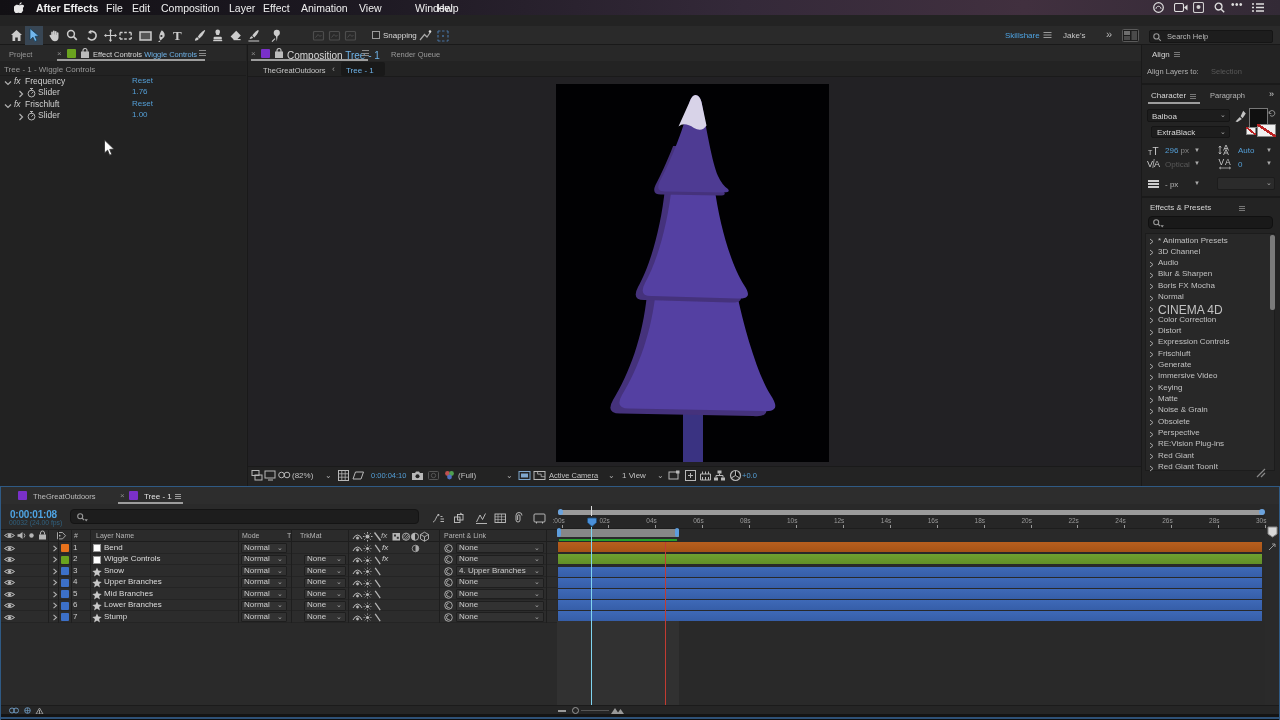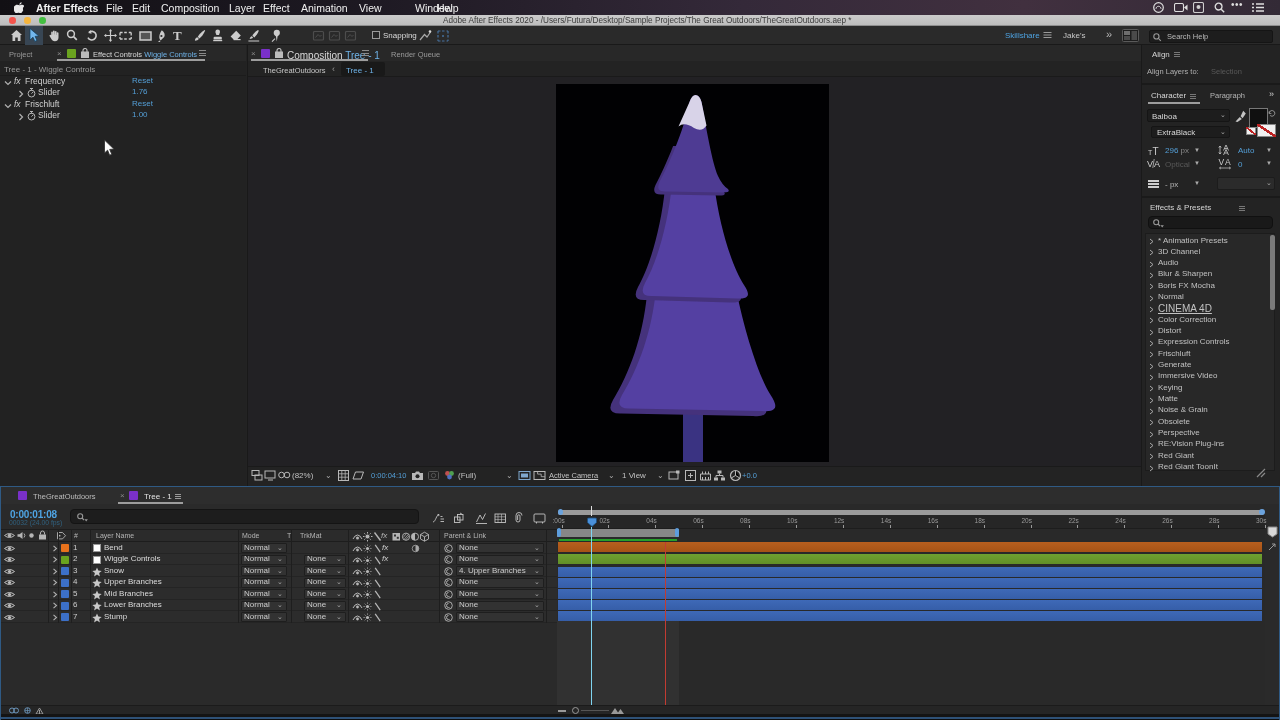--- a/index.html
+++ b/index.html
@@ -46,27 +46,20 @@
   <svg class="abs" style="left:1214px;top:2px" width="11" height="11" viewBox="0 0 11 11">
     <circle cx="4.6" cy="4.6" r="3.4" fill="none" stroke="#dedede" stroke-width="1.3"></circle>
     <path d="M7.2 7.2 10.2 10.2" stroke="#dedede" stroke-width="1.4"></path>
   </svg>
   <div class="abs txt" style="left:1231px;top:-1px;font-size:10px;color:#dedede;letter-spacing:0.5px;">•••</div>
   <svg class="abs" style="left:1252px;top:3px" width="12" height="9" viewBox="0 0 12 9">
     <path d="M0 1h2M0 4.5h2M0 8h2M4 1h8M4 4.5h8M4 8h8" stroke="#dedede" stroke-width="1.3"></path>
   </svg>
 </div>
 
-<div class="abs" style="left:0;top:15px;width:1280px;height:11px;
-  background:linear-gradient(#cbcbcb,#bdbdbd);border-bottom:1px solid #8e8e8e;">
-  <div class="abs" style="left:9px;top:2px;width:6.5px;height:6.5px;border-radius:50%;background:#f4544c;"></div>
-  <div class="abs" style="left:24px;top:2px;width:6.5px;height:6.5px;border-radius:50%;background:#f5b53d;"></div>
-  <div class="abs" style="left:39px;top:2px;width:6.5px;height:6.5px;border-radius:50%;background:#43bf41;"></div>
-  <div class="abs txt" style="left:443px;top:1px;font-size:8.2px;color:#3a3a3a;">Adobe After Effects 2020 - /Users/Futura/Desktop/Sample Projects/The Great Outdoors/TheGreatOutdoors.aep *</div>
-</div>
 
 <div class="abs" style="left:0;top:26px;width:1280px;height:19px;background:#2a2a2a;border-bottom:1px solid #191919;">
   <svg class="abs" style="left:10px;top:3px" width="13" height="13" viewBox="0 0 13 13">
         <path d="M6.5 1 L12 6 H10.5 V12 H7.8 V8.5 H5.2 V12 H2.5 V6 H1 Z" fill="#cccccc"></path>
       </svg>
   <div class="abs" style="left:25px;top:0px;width:18px;height:19px;background:#384654;"></div>
   <svg class="abs" style="left:28px;top:2px" width="12" height="14" viewBox="0 0 12 14">
         <path d="M2 0.5 L2 12 L5 9.2 L6.8 13.4 L9 12.4 L7.1 8.4 L10.8 8 Z" fill="#72b6ec" stroke="#0e3956" stroke-width="0.7"></path>
       </svg>
   <svg class="abs" style="left:48px;top:3px" width="13" height="13" viewBox="0 0 13 13">
@@ -420,21 +413,21 @@
         <path d="M1 1 4 3.5 1 6" stroke="#aaa" fill="none"></path>
       </svg>
   <div class="abs txt" style="left:16px;top:235.82000000000005px;font-size:8px;color:#c2c2c2;">Boris FX Mocha</div>
   <svg class="abs" style="left:7px;top:249.65000000000006px" width="5" height="7" viewBox="0 0 5 7">
         <path d="M1 1 4 3.5 1 6" stroke="#aaa" fill="none"></path>
       </svg>
   <div class="abs txt" style="left:16px;top:247.15000000000006px;font-size:8px;color:#c2c2c2;">Normal</div>
   <svg class="abs" style="left:7px;top:260.9800000000001px" width="5" height="7" viewBox="0 0 5 7">
         <path d="M1 1 4 3.5 1 6" stroke="#aaa" fill="none"></path>
       </svg>
-  <div class="abs txt" style="left:16px;top:258.4800000000001px;font-size:10px;color:#c2c2c2;text-decoration:underline;">CINEMA 4D</div>
+  <div class="abs txt" style="left:16px;top:258.4800000000001px;font-size:12px;color:#c2c2c2;">CINEMA 4D</div>
   <svg class="abs" style="left:7px;top:272.31000000000006px" width="5" height="7" viewBox="0 0 5 7">
         <path d="M1 1 4 3.5 1 6" stroke="#aaa" fill="none"></path>
       </svg>
   <div class="abs txt" style="left:16px;top:269.81000000000006px;font-size:8px;color:#c2c2c2;">Color Correction</div>
   <svg class="abs" style="left:7px;top:283.64000000000004px" width="5" height="7" viewBox="0 0 5 7">
         <path d="M1 1 4 3.5 1 6" stroke="#aaa" fill="none"></path>
       </svg>
   <div class="abs txt" style="left:16px;top:281.14000000000004px;font-size:8px;color:#c2c2c2;">Distort</div>
   <svg class="abs" style="left:7px;top:294.97px" width="5" height="7" viewBox="0 0 5 7">
         <path d="M1 1 4 3.5 1 6" stroke="#aaa" fill="none"></path>

